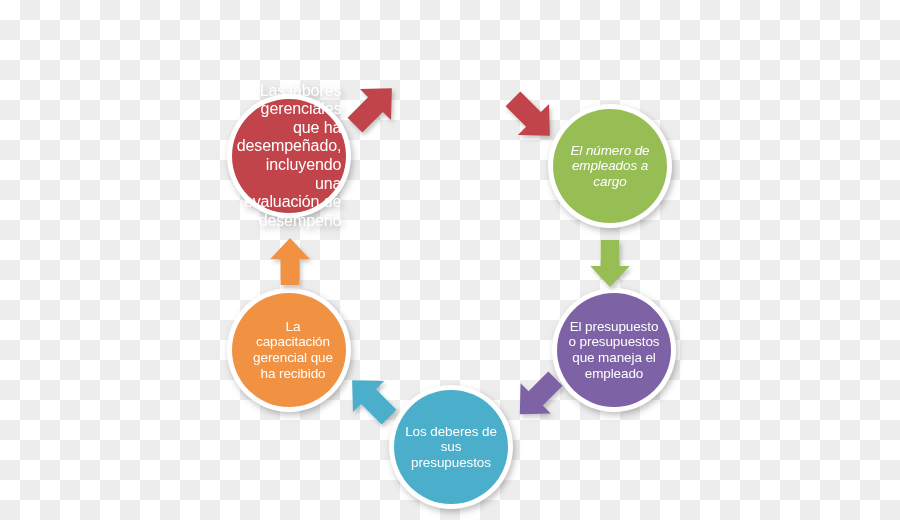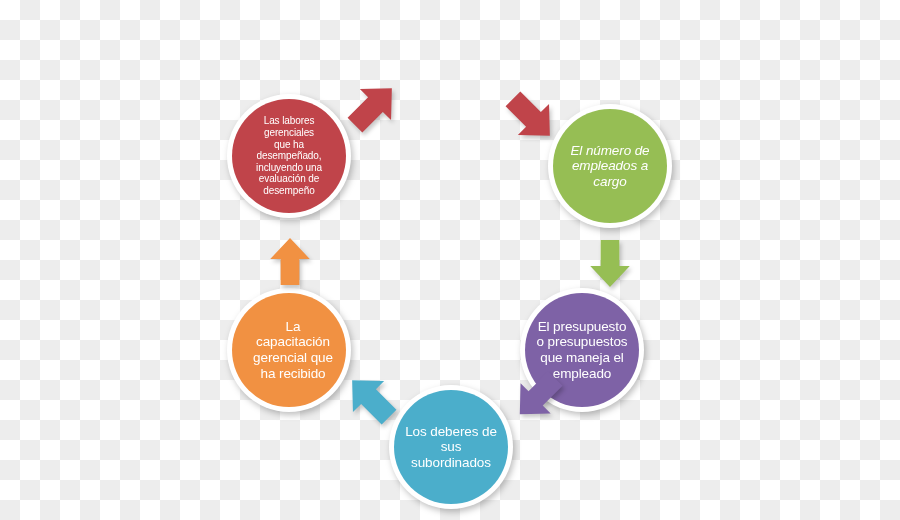--- a/index.html
+++ b/index.html
@@ -48,31 +48,31 @@
     text-align: center;
     line-height: 1.16;
     padding: 0 9px;
     letter-spacing: -0.1px;
     white-space: pre-line;
   }
 
   
   #node-blue   { left: 389px; top: 3px;   width: 124px; height: 124px; }
   #node-green  { left: 548px; top: 104px; width: 124px; height: 124px; }
-  #node-purple { left: 520px; top: 288px; width: 124px; height: 124px; }
+  #node-purple { left: 552px; top: 288px; width: 124px; height: 124px; }
   #node-teal   { left: 389px; top: 385px; width: 124px; height: 124px; }
   #node-orange { left: 227px; top: 288px; width: 124px; height: 124px; }
   #node-red    { left: 227px; top: 94px;  width: 124px; height: 124px; }
 
   #node-blue   .label { font-size: 13.5px; }
   #node-green  .label { font-size: 13.5px; font-style: italic; }
   #node-purple .label { font-size: 13.5px; }
   #node-teal   .label { font-size: 13.5px; }
   #node-orange .label { font-size: 13.5px; margin-left: 8px; }
-  #node-red    .label { font-size: 10px; padding: 0 6px; }
+  #node-red    .label { font-size: 16px; padding: 0 6px; text-align: right; }
 
   
   .arrow {
     position: absolute;
     filter: drop-shadow(2px 3px 2px rgba(0,0,0,0.22));
   }
   .arrow svg { display: block; }
 
   #arrow-red-to-blue   { left: 342px; top: 78px;  }
   #arrow-blue-to-green { left: 500px; top: 88px;  }
@@ -101,21 +101,21 @@
 o presupuestos
 que maneja el
 empleado</div>
     </div>
   </div>
 
   <div class="node" id="node-teal">
     <div class="disc" style="background:#4BAECB;">
       <div class="label">Los deberes de
 sus
-subordinados</div>
+presupuestos</div>
     </div>
   </div>
 
   <div class="node" id="node-orange">
     <div class="disc" style="background:#F19142;">
       <div class="label">La capacitación
 gerencial que
 ha recibido</div>
     </div>
   </div>

